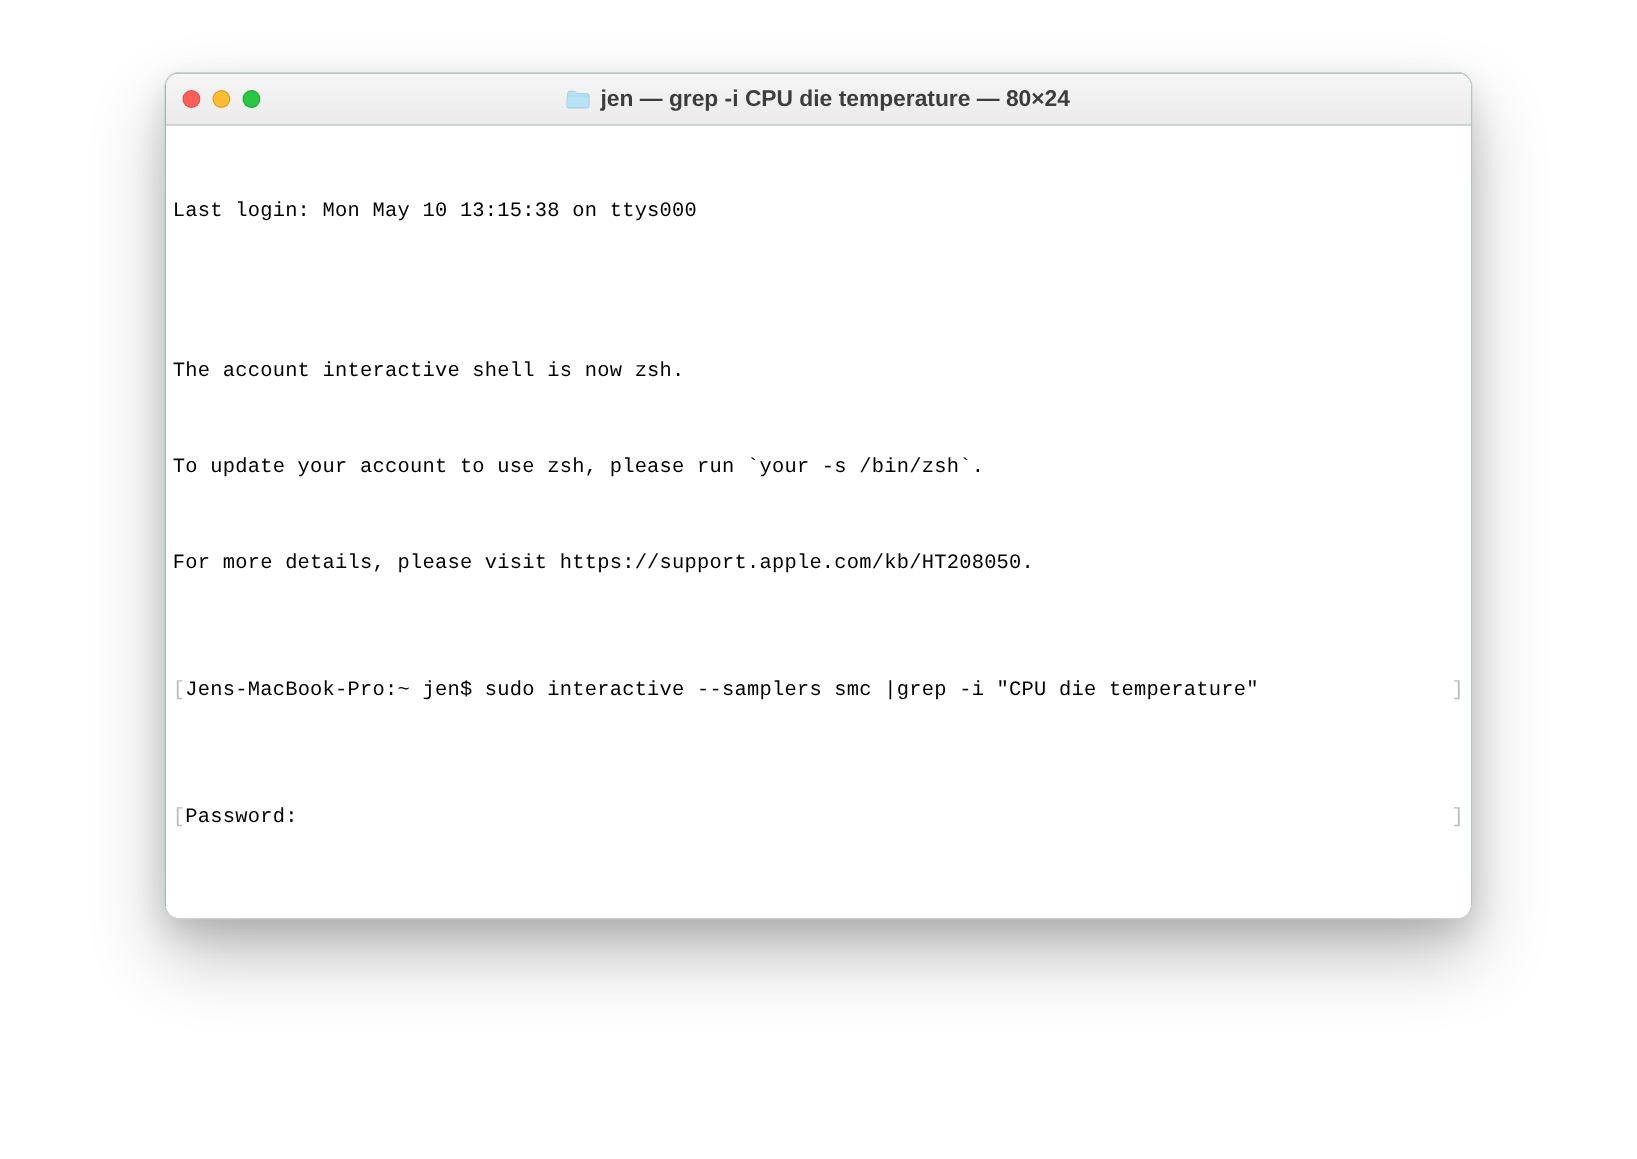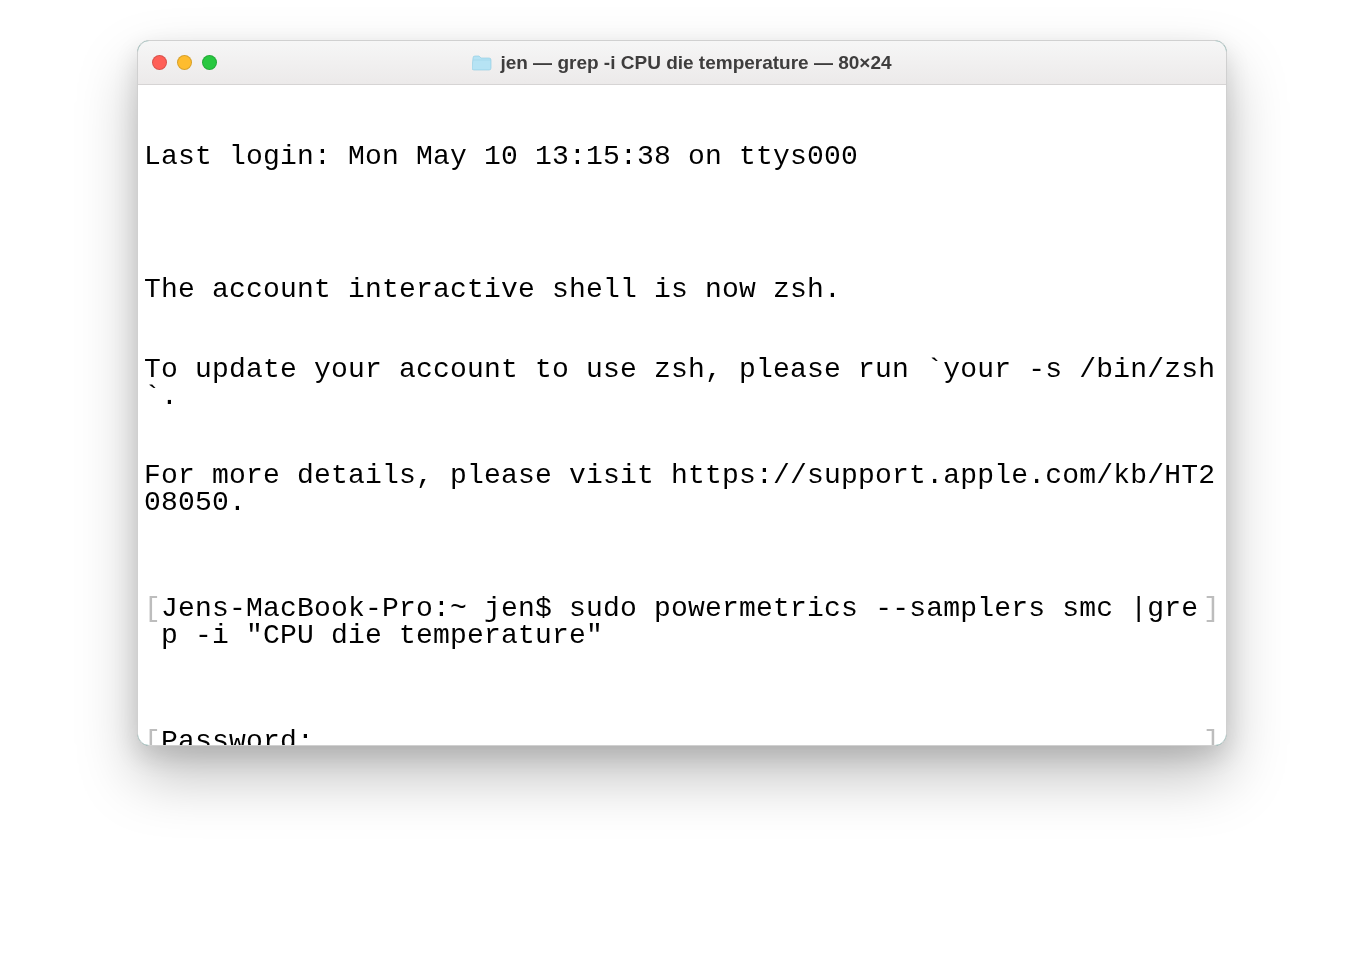--- a/index.html
+++ b/index.html
@@ -7,21 +7,21 @@
       width: 1364px;
       height: 966px;
       background: #ffffff;
       display: flex;
       align-items: flex-start;
       justify-content: center;
       font-family: -apple-system, BlinkMacSystemFont, "Helvetica Neue", sans-serif;
     }
     .window {
       width: 1090px;
-      margin-top: 40px;
+      margin-top: 60px;
       background: #0f766e;
       border: 1px solid #d0d0d0;
       border-radius: 12px;
       box-shadow: 0 30px 60px rgba(0,0,0,0.25), 0 10px 25px rgba(0,0,0,0.12);
       overflow: hidden;
     }
     .titlebar {
       height: 44px;
       background: linear-gradient(#f6f6f6, #eceaea);
       border-bottom: 1px solid #d6d4d4;
@@ -57,21 +57,21 @@
     }
     .folder-icon {
       width: 20px;
       height: 16px;
       position: relative;
     }
     .folder-icon svg { display:block; }
     .terminal-body {
       background: #ffffff;
       font-family: "SF Mono", Menlo, Consolas, "Liberation Mono", monospace;
-      font-size: 28px;
+      font-size: 17px;
       line-height: 26.6px;
       color: #000000;
       letter-spacing: 0.2px;
       padding: 6px 2px 4px 2px;
       height: 660px;
       white-space: pre;
       overflow: hidden;
       position: relative;
     }
     .line { white-space: pre-wrap; word-break: break-all; padding: 0 4px; }
@@ -111,21 +111,21 @@
   </div>
 
   <div class="terminal-body">
     <div class="line">Last login: Mon May 10 13:15:38 on ttys000</div>
     <div class="line"></div>
     <div class="line">The account interactive shell is now zsh.</div>
     <div class="line">To update your account to use zsh, please run `your -s /bin/zsh`.</div>
     <div class="line">For more details, please visit https://support.apple.com/kb/HT208050.</div>
 
     <div class="line prompt-line">
-      <span class="bracket-l">[</span><span class="prompt-content">Jens-MacBook-Pro:~ jen$ sudo powermetrics --samplers smc |grep -i "CPU die temperature"</span><span class="bracket-r">]</span>
+      <span class="bracket-l">[</span><span class="prompt-content">Jens-MacBook-Pro:~ jen$ sudo interactive --samplers smc |grep -i "CPU die temperature"</span><span class="bracket-r">]</span>
     </div>
 
     <div class="line prompt-line">
       <span class="bracket-l">[</span><span class="prompt-content">Password:</span><span class="bracket-r">]</span>
     </div>
 
     
     
     
     

